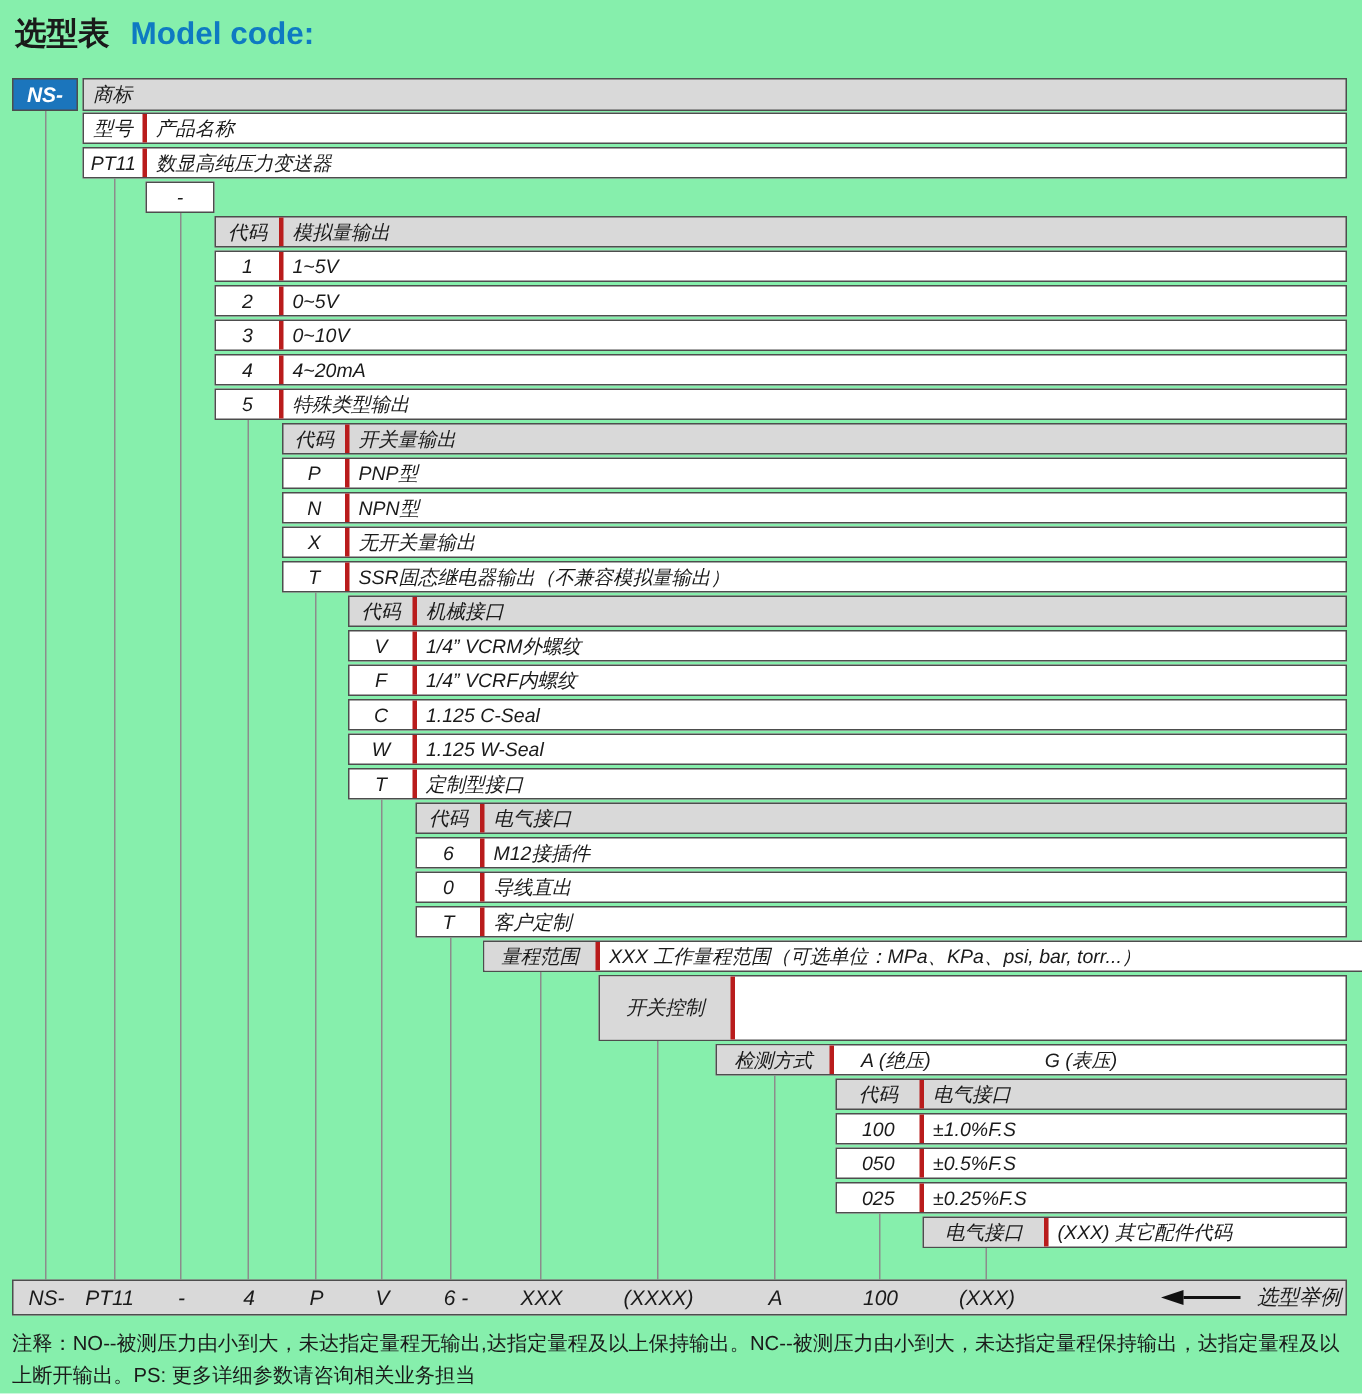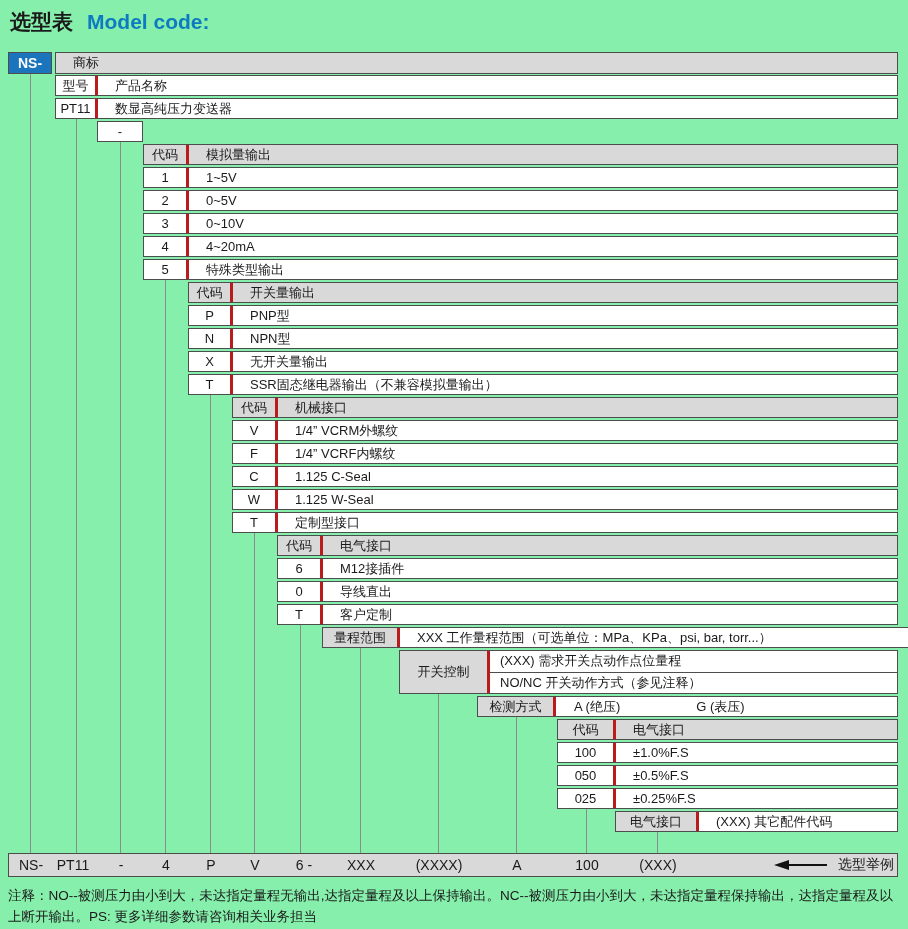--- a/index.html
+++ b/index.html
@@ -2,27 +2,27 @@
 <html><head>
 <meta charset="utf-8">
 <style>
   html,body{margin:0;padding:0;background:#fff;}
   .page{position:relative;width:908px;height:929px;background:#86efac;
         font-family:"Liberation Sans","DejaVu Sans",sans-serif;color:#1a1a1a;overflow:hidden;}
   .title{position:absolute;left:10px;top:8px;display:flex;align-items:baseline;gap:14px;
          font-size:21px;font-weight:bold;}
   .title .en{color:#0E7AC2;}
   .box{position:absolute;box-sizing:border-box;border:1px solid #4d4d4d;background:#fff;
-       display:flex;align-items:stretch;font-size:13px;height:21px;}
+       display:flex;align-items:stretch;font-size:13px;height:21px;font-style:italic;}
   .gray{background:#D9D9D9;}
   .blue{background:#1B75BC;color:#fff;font-weight:bold;font-size:14px;
         display:flex;align-items:center;justify-content:center;}
   .cc{display:flex;align-items:center;justify-content:center;border-right:3px solid #b91c1c;
       flex:none;box-sizing:border-box;}
-  .lc{display:flex;align-items:center;padding-left:17px;flex:1;white-space:nowrap;overflow:hidden;}
+  .lc{display:flex;align-items:center;padding-left:6px;flex:1;white-space:nowrap;overflow:hidden;}
   .sub{flex:1;display:flex;align-items:center;padding-left:10px;white-space:nowrap;}
   .vl{position:absolute;width:1px;background:#8C8C8C;display:block;}
   .ex{position:absolute;top:0;height:100%;display:flex;align-items:center;
       transform:translateX(-50%);font-size:14px;white-space:nowrap;}
   .arrow{position:absolute;top:0;height:100%;display:flex;align-items:center;}
   .tri{width:0;height:0;border-top:5px solid transparent;border-bottom:5px solid transparent;
        border-right:15px solid #111;}
   .bar{width:38px;height:2px;background:#111;}
   .notes{position:absolute;left:8px;top:886px;width:894px;font-size:13.5px;line-height:1.55;}
 </style>
@@ -155,24 +155,20 @@
     <span class="lc">客户定制</span>
   </div>
 
   <div class="box" style="left:322px;top:627px;width:676px">
     <span class="cc gray" style="width:77px">量程范围</span>
     <span class="lc">XXX 工作量程范围（可选单位：MPa、KPa、psi, bar, torr...）</span>
   </div>
 
   <div class="box" style="left:399px;top:650px;width:499px;height:44px">
     <span class="cc gray" style="width:90px">开关控制</span>
-    <span style="flex:1;display:flex;flex-direction:column">
-      <span class="sub" style="border-bottom:1px solid #4d4d4d">(XXX) 需求开关点动作点位量程</span>
-      <span class="sub">NO/NC 开关动作方式（参见注释）</span>
-    </span>
   </div>
 
   <div class="box" style="left:477px;top:696px;width:421px">
     <span class="cc gray" style="width:78px">检测方式</span>
     <span class="lc" style="padding-left:18px;gap:76px">
       <span>A (绝压)</span>
       <span>G (表压)</span>
     </span>
   </div>
 

